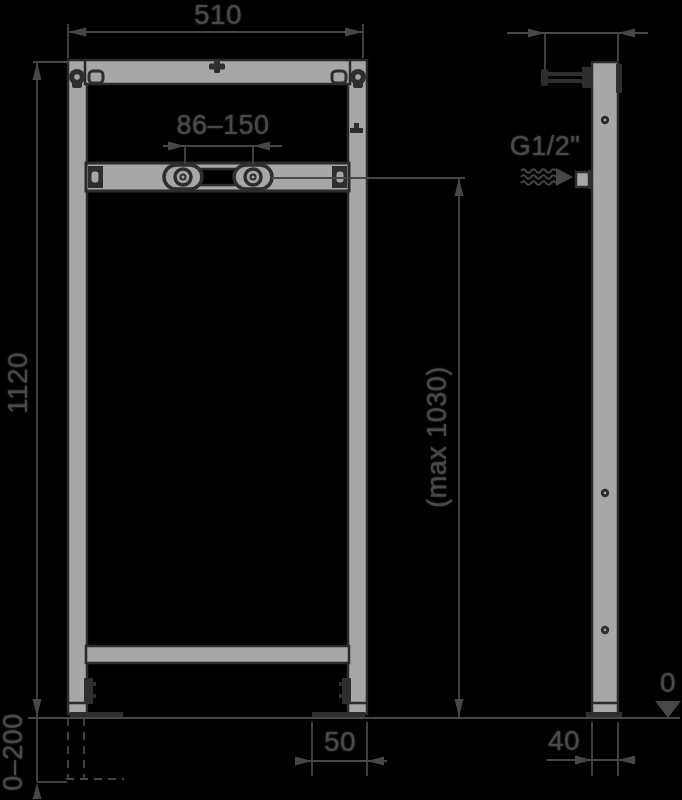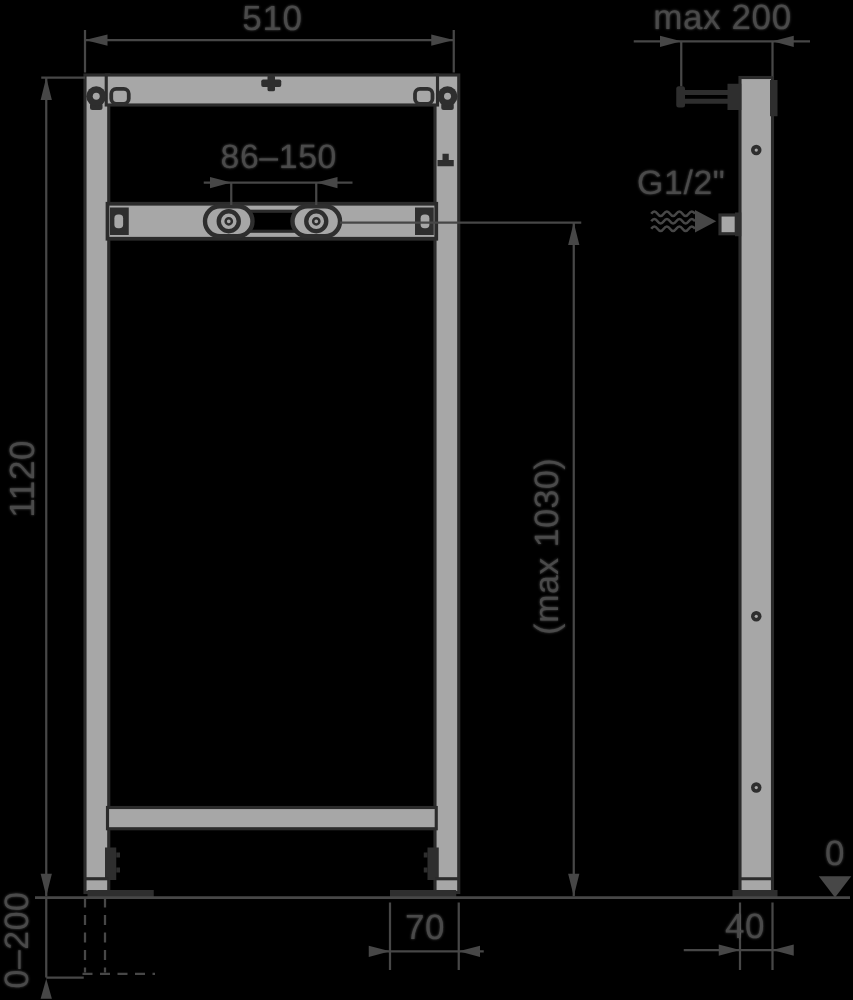--- a/index.html
+++ b/index.html
@@ -200,23 +200,22 @@
         <path d="M68,718 V778"></path>
         <path d="M84,718 V778"></path>
         <path d="M66,779 H124"></path>
       </g>
     </g>
 
     <path d="M655,701 H681 L668,718 Z" fill="#474747"></path>
   </svg>
 
   <div class="lbl" style="left:218px;top:15px">510</div>
-  <div class="lbl" style="left:578px;top:14px">max 200</div>
   <div class="lbl small" style="left:223px;top:125px">86–150</div>
   <div class="lbl rot" style="left:18px;top:383px">1120</div>
   <div class="lbl rot small" style="left:437px;top:437px">(max 1030)</div>
   <div class="lbl rot small" style="left:13px;top:752px">0–200</div>
-  <div class="lbl" style="left:340px;top:742px">70</div>
-  <div class="lbl" style="left:596px;top:741px">40</div>
+  <div class="lbl" style="left:340px;top:742px">50</div>
+  <div class="lbl" style="left:564px;top:741px">40</div>
   <div class="lbl" style="left:668px;top:683px">0</div>
   <div class="lbl small" style="left:545px;top:146px">G1/2"</div>
 
 </div>
 
 </body></html>

